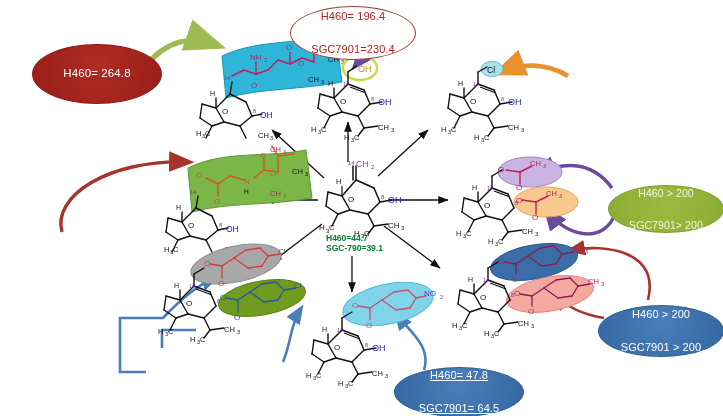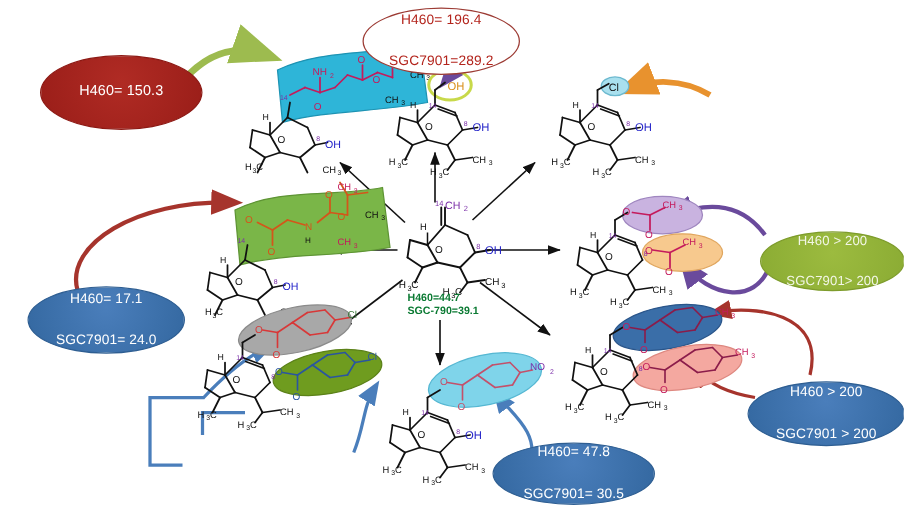--- a/index.html
+++ b/index.html
@@ -579,43 +579,39 @@
       <text x="128" y="17" font-size="5.5" fill="#7b2fa8">2</text>
     </svg>
   </div>
 
   <div class="center-label" style="left:326px;top:234px;font-size:8.5px;">
     <span>H460=44.7</span>
     <span>SGC-790=39.1</span>
   </div>
 
   <div class="callout c-red" style="left:32px;top:44px;width:128px;height:58px;font-size:11.5px;">
-    <span>H460= 150.3</span>
+    <span>H460= 264.8</span>
   </div>
 
   <div class="callout c-outline" style="left:290px;top:6px;width:124px;height:52px;font-size:11px;">
     <span>H460= 196.4</span>
-    <span>SGC7901=289.2</span>
-  </div>
-
-
-  <div class="callout c-blue" style="left:22px;top:229px;width:124px;height:52px;font-size:11px;">
-    <span>H460= 17.1</span>
-    <span>SGC7901= 24.0</span>
-  </div>
+    <span>SGC7901=230.4</span>
+  </div>
+
+
 
   <div class="callout c-green" style="left:608px;top:185px;width:114px;height:46px;font-size:10.5px;">
     <span>H460 &gt; 200</span>
     <span>SGC7901&gt; 200</span>
   </div>
 
   <div class="callout c-blue" style="left:598px;top:305px;width:124px;height:50px;font-size:11px;">
     <span>H460 &gt; 200</span>
     <span>SGC7901 &gt; 200</span>
   </div>
 
 
-  <div class="callout c-blue" style="left:394px;top:354px;width:128px;height:48px;font-size:11px;">
+  <div class="callout c-blue" style="left:394px;top:367px;width:128px;height:48px;font-size:11px;text-decoration:underline;">
     <span>H460= 47.8</span>
-    <span>SGC7901= 30.5</span>
+    <span>SGC7901= 64.5</span>
   </div>
 
 </div>
 
 </body></html>

